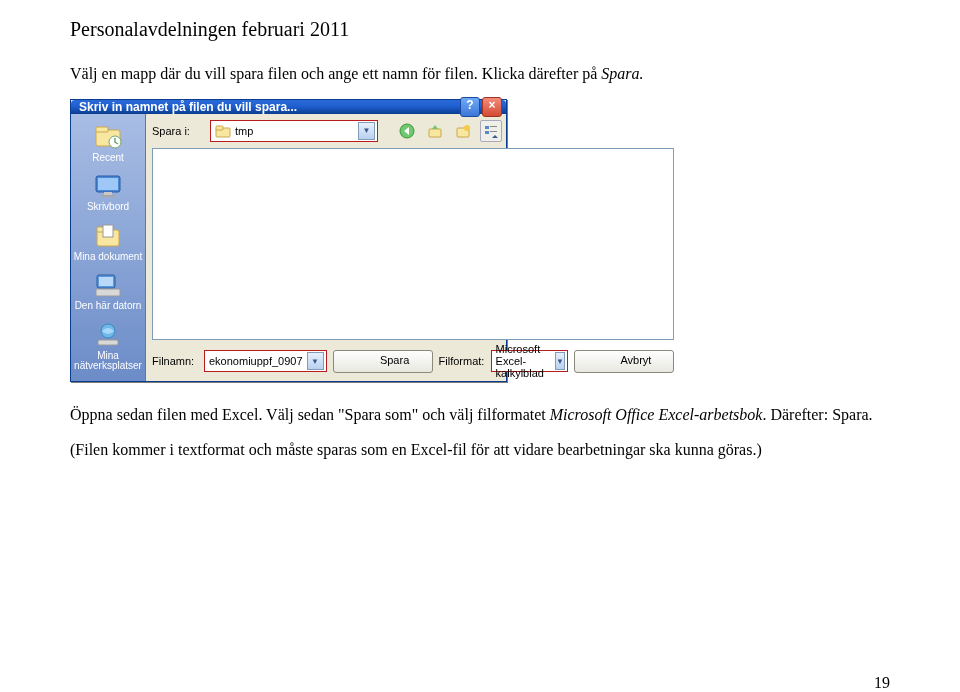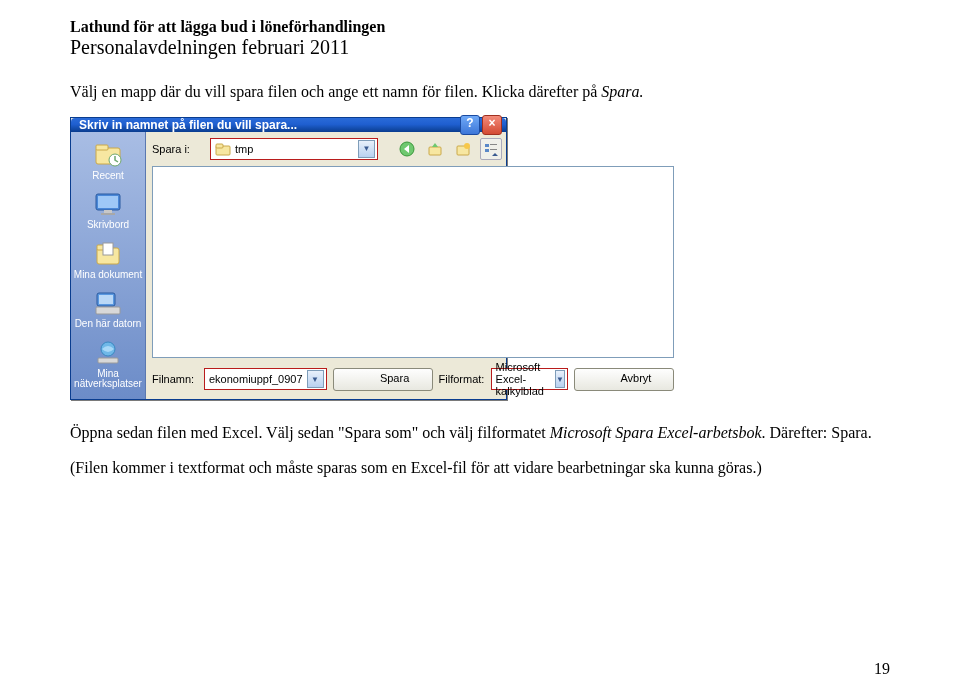--- a/index.html
+++ b/index.html
@@ -191,31 +191,30 @@
     background: linear-gradient(to bottom, #fefefe, #e8e8e0);
     border: 1px solid #8a8a7a;
     border-radius: 3px;
     font-size: 11px;
     text-align: center;
     line-height: 19px;
     padding-left: 24px;
   }
   .page-num {
     position: absolute;
-    bottom: 14px;
+    bottom: 0;
     right: 70px;
     font-size: 16px;
   }
   svg { display: block; }
 </style>
 </head>
 <body>
 
 <div class="page">
-  <div class="hdr-title">Lathund för att lägga bud i löneförhandlingen</div>
   <div class="hdr-sub">Personalavdelningen februari 2011</div>
 
   <p class="body-para">
     <span>Välj en mapp där du vill spara filen och ange ett namn för filen. Klicka därefter på </span><span class="italic">Spara.</span>
   </p>
 
   <div class="dialog">
     <div class="titlebar">
       <span>Skriv in namnet på filen du vill spara...</span>
       <div class="titlebar-right">
@@ -338,18 +337,18 @@
               <div class="dd">▼</div>
             </div>
             <div class="btn">Avbryt</div>
           </div>
         </div>
       </div>
     </div>
   </div>
 
   <p class="body-para" style="margin-top:22px;">
-    <span>Öppna sedan filen med Excel. Välj sedan "Spara som" och välj filformatet </span><span class="italic">Microsoft Spara Excel-arbetsbok</span><span>. Därefter: Spara.</span>
+    <span>Öppna sedan filen med Excel. Välj sedan "Spara som" och välj filformatet </span><span class="italic">Microsoft Office Excel-arbetsbok</span><span>. Därefter: Spara.</span>
   </p>
   <p class="body-para">(Filen kommer i textformat och måste sparas som en Excel-fil för att vidare bearbetningar ska kunna göras.)</p>
 </div>
 
 <div class="page-num">19</div>
 
 </body></html>

